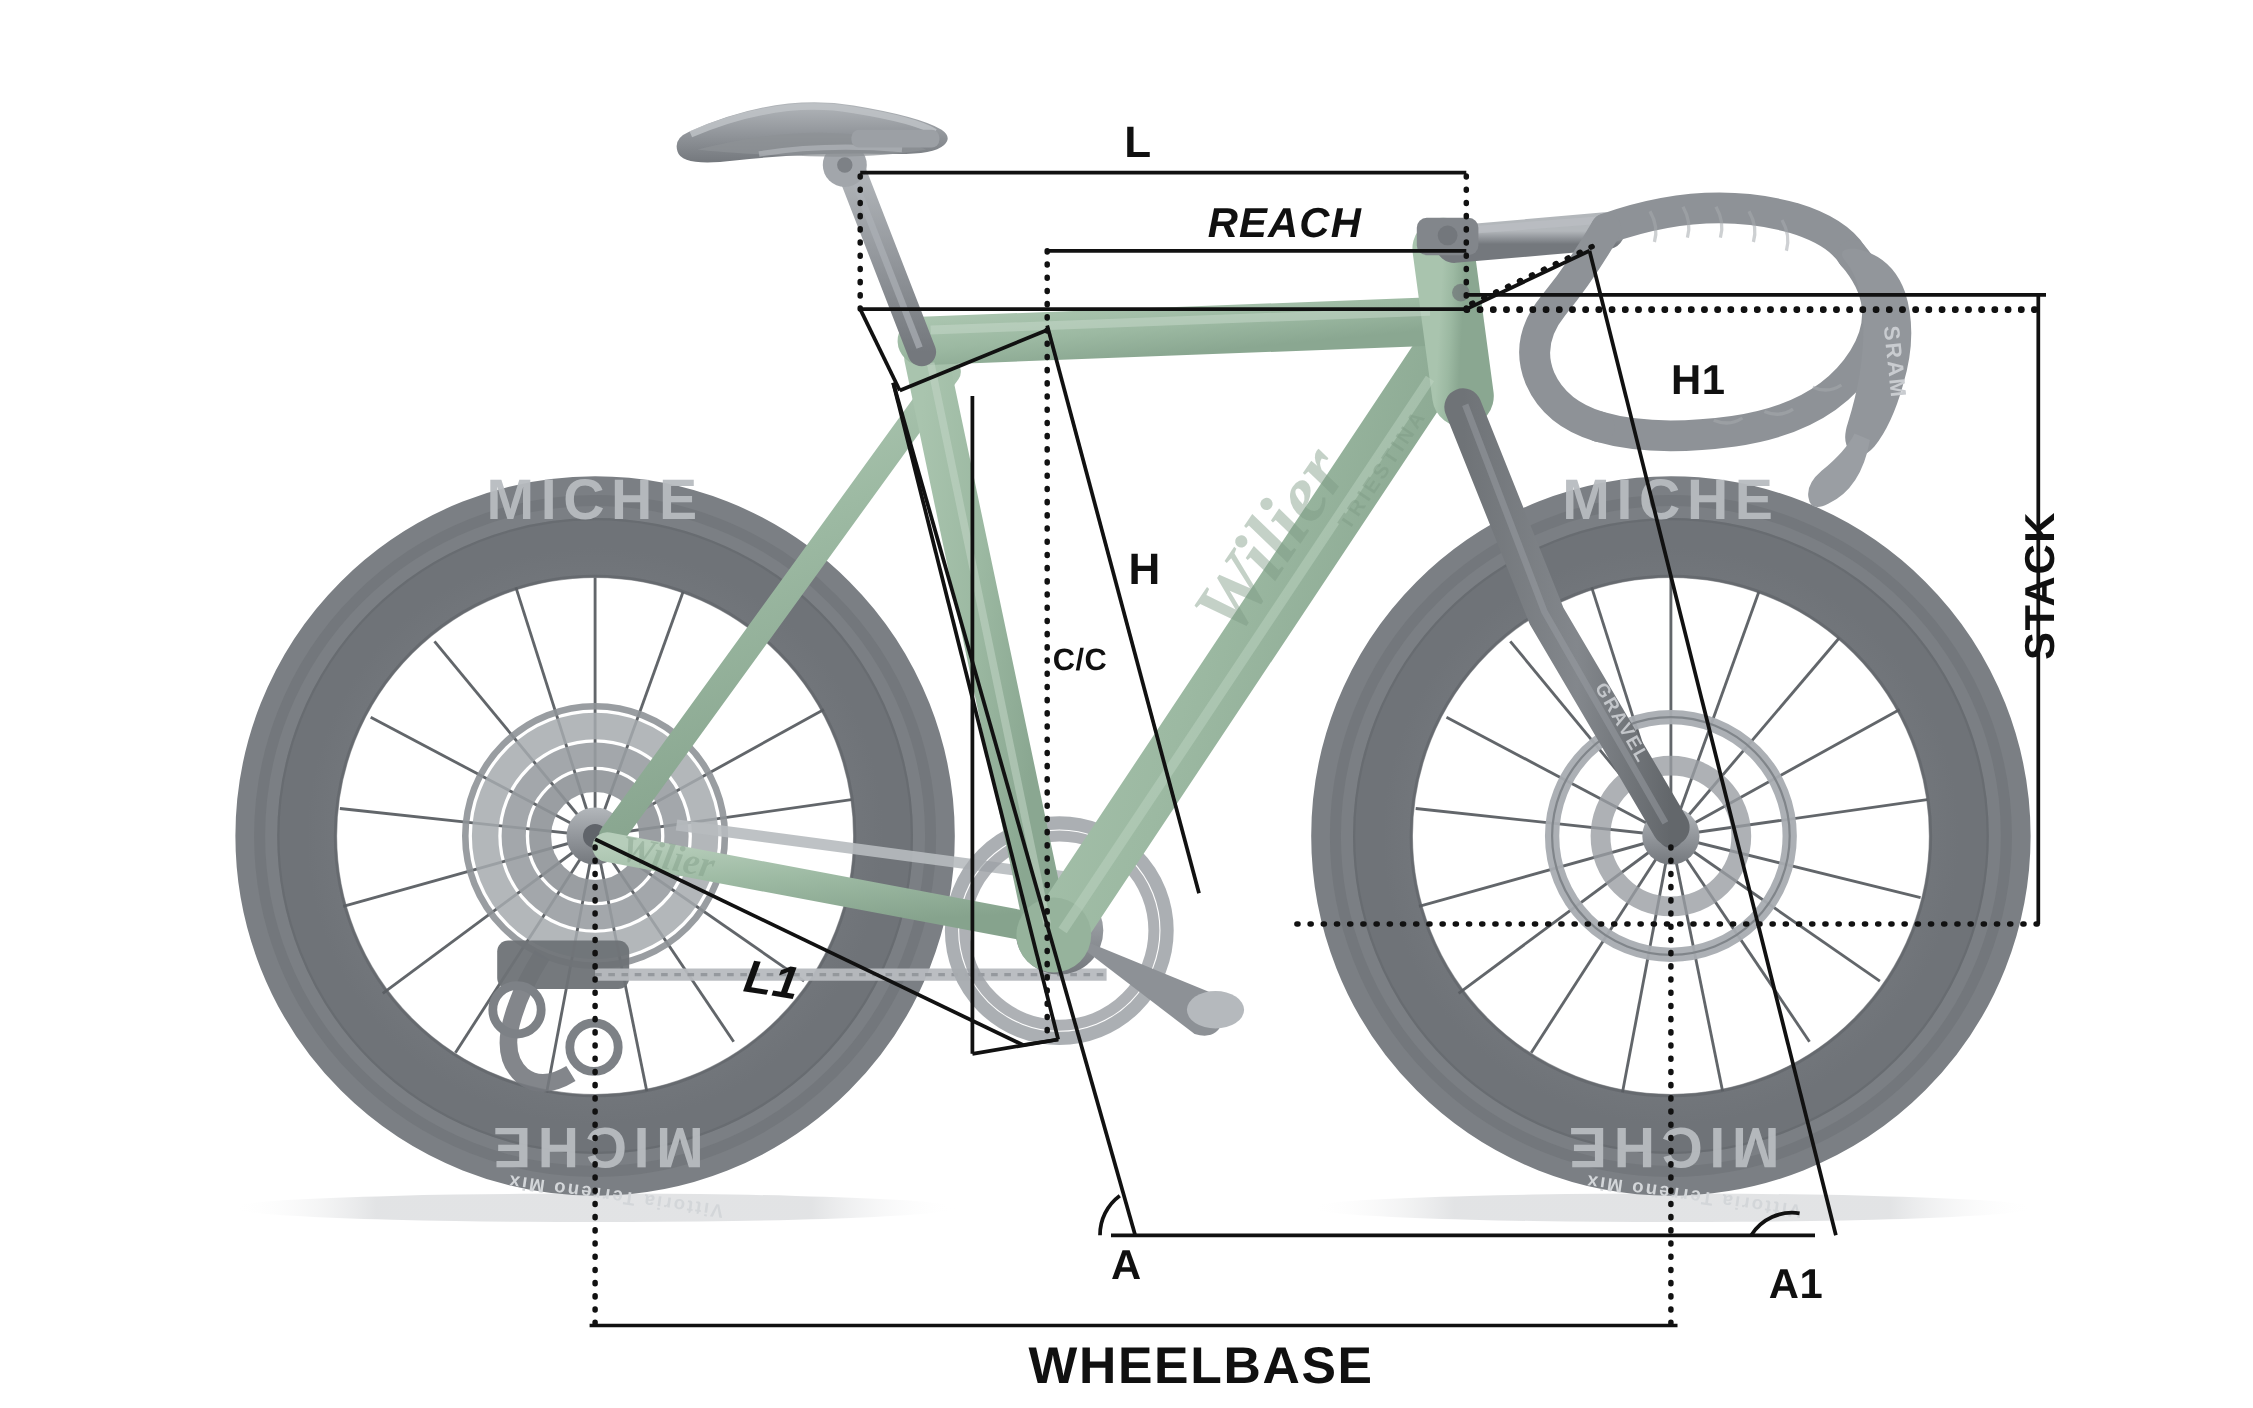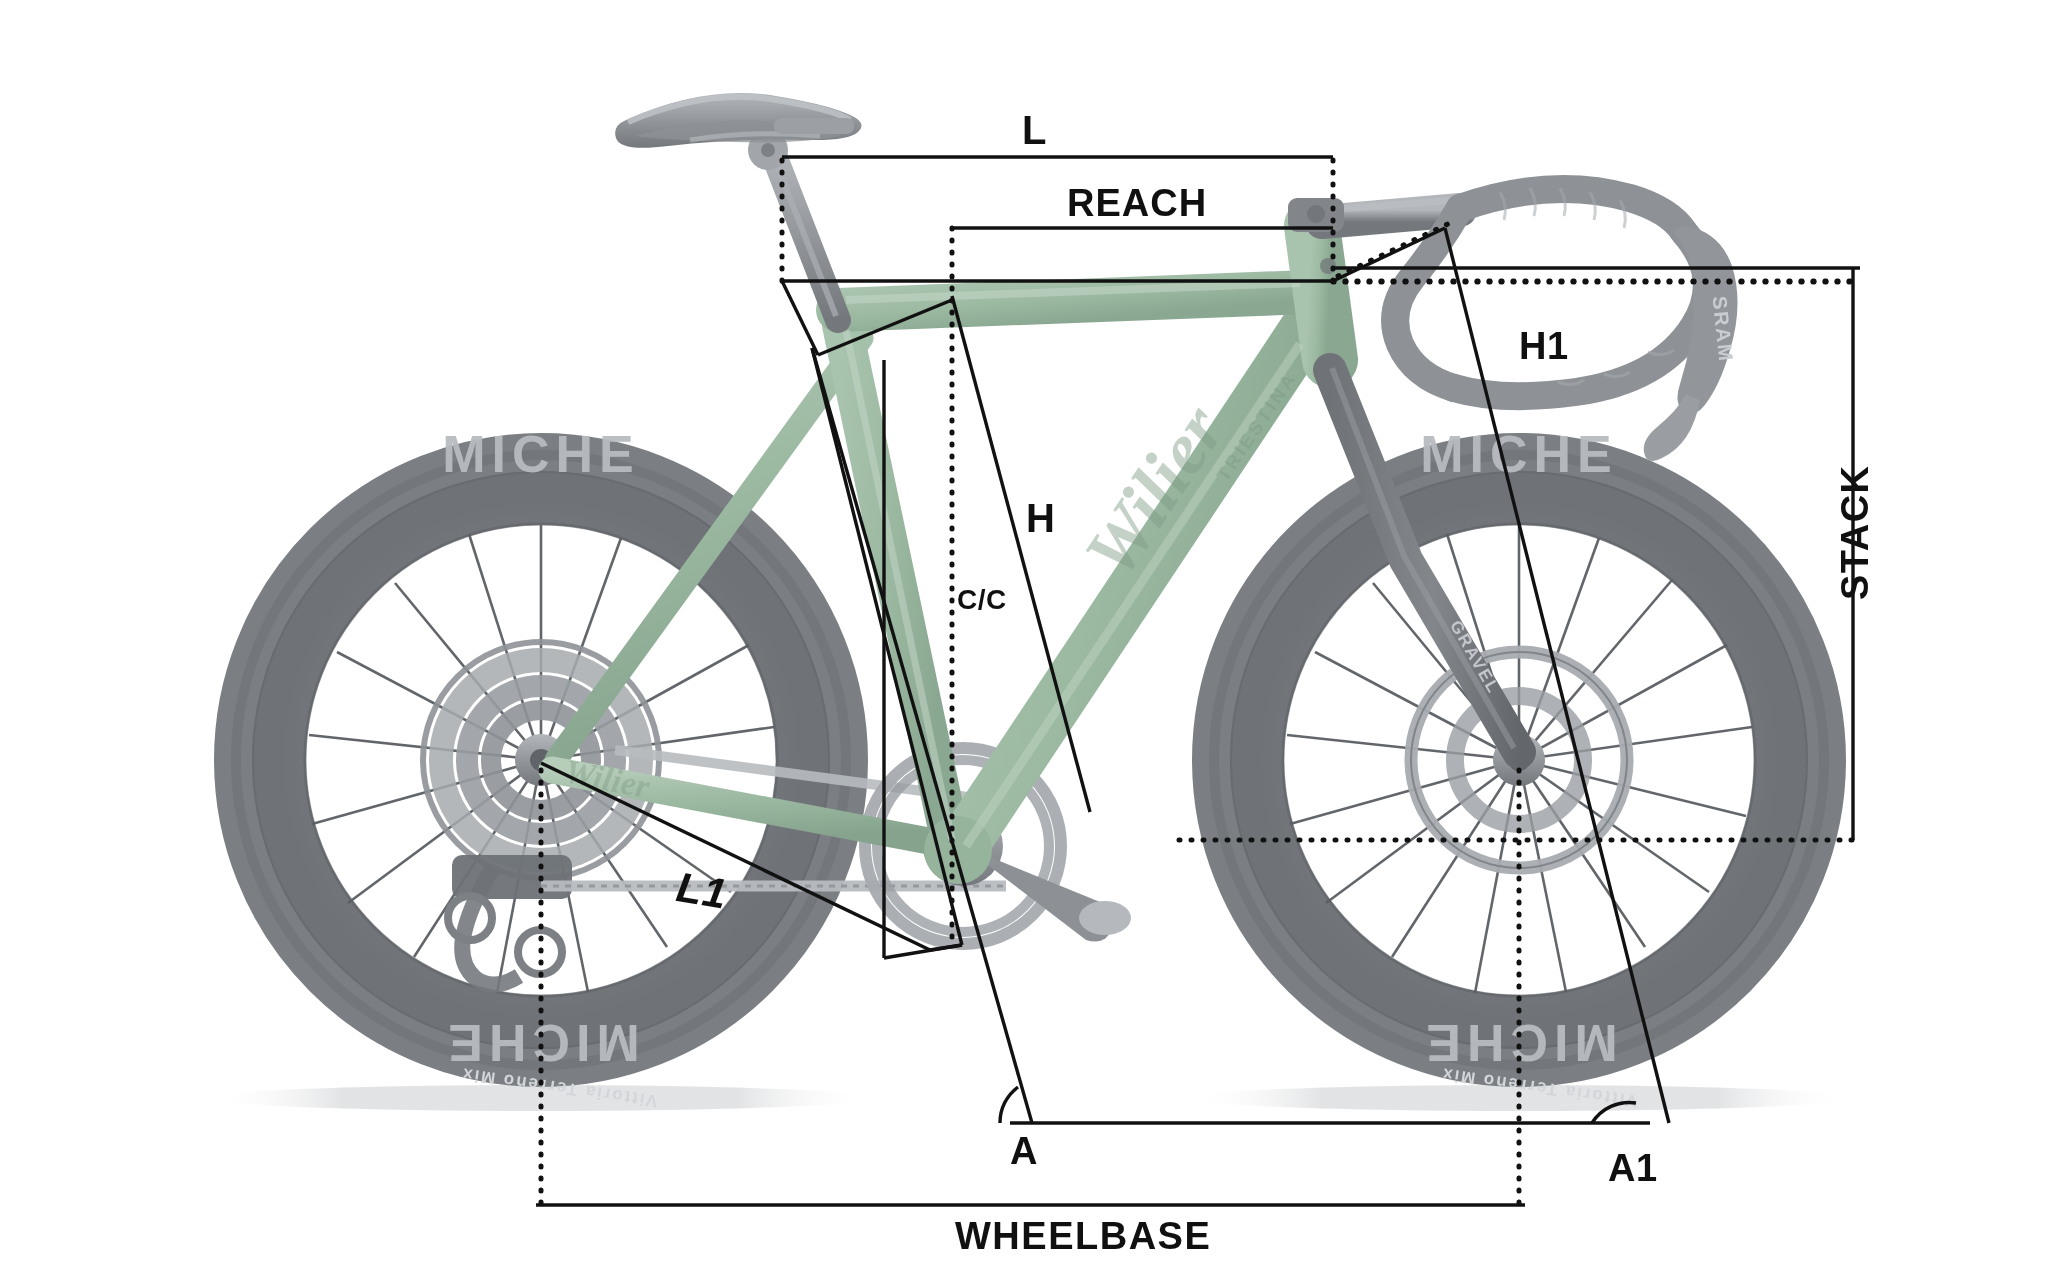--- a/index.html
+++ b/index.html
@@ -21,21 +21,21 @@
     line-height:1;
   }
   .lbl-L{font-size:40px;}
   .lbl-REACH{font-size:38px;letter-spacing:1px;}
   .lbl-H{font-size:40px;}
   .lbl-CC{font-size:28px;}
   .lbl-H1{font-size:38px;text-align:center;}
   .lbl-L1{font-size:42px;font-style:italic;transform:rotate(9deg);transform-origin:left center;}
   .lbl-A{font-size:38px;}
   .lbl-A1{font-size:38px;}
-  .lbl-WB{font-size:38px;letter-spacing:1.5px;margin-left:20px;}
+  .lbl-WB{font-size:47px;letter-spacing:1.5px;}
   .lbl-STACK{font-size:38px;letter-spacing:1.5px;transform:rotate(-90deg);transform-origin:left top;}
 </style>
 </head>
 <body>
 
 <div id="stage">
 
   <svg id="bikeLayer" viewBox="0 0 2048 1280">
     <defs>
       <linearGradient id="gFrame" x1="0" y1="0" x2="0.3" y2="1">
@@ -294,21 +294,21 @@
       <line x1="1179" y1="840" x2="1853" y2="840"></line>
       <line x1="541" y1="770" x2="541" y2="1205"></line>
       <line x1="1519" y1="770" x2="1519" y2="1205"></line>
       <line x1="1333" y1="282" x2="1860" y2="282"></line>
       <line x1="1338" y1="276" x2="1452" y2="222"></line>
     </g>
   </svg>
 
   <div class="lbl lbl-L" style="left:1022px;top:110px;">L</div>
 
-  <div class="lbl lbl-REACH" style="left:1067px;top:184px;">REACH</div>
+  <div class="lbl lbl-REACH" style="left:1098px;top:184px;font-style:italic;">REACH</div>
 
   <div class="lbl lbl-H" style="left:1026px;top:498px;">H</div>
 
   <div class="lbl lbl-CC" style="left:957px;top:586px;">C/C</div>
 
   <div class="lbl lbl-H1" style="left:1519px;top:327px;">H1</div>
 
   <div class="lbl lbl-L1" style="left:677px;top:866px;">L1</div>
 
   <div class="lbl lbl-A" style="left:1010px;top:1132px;">A</div>

